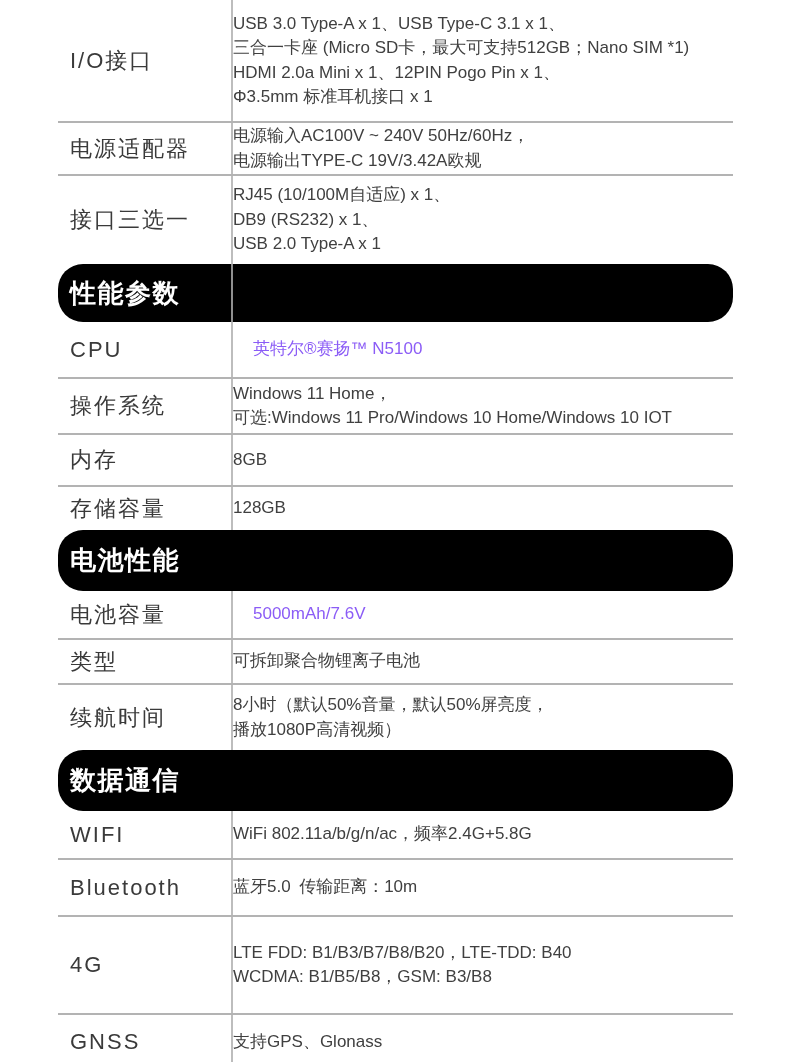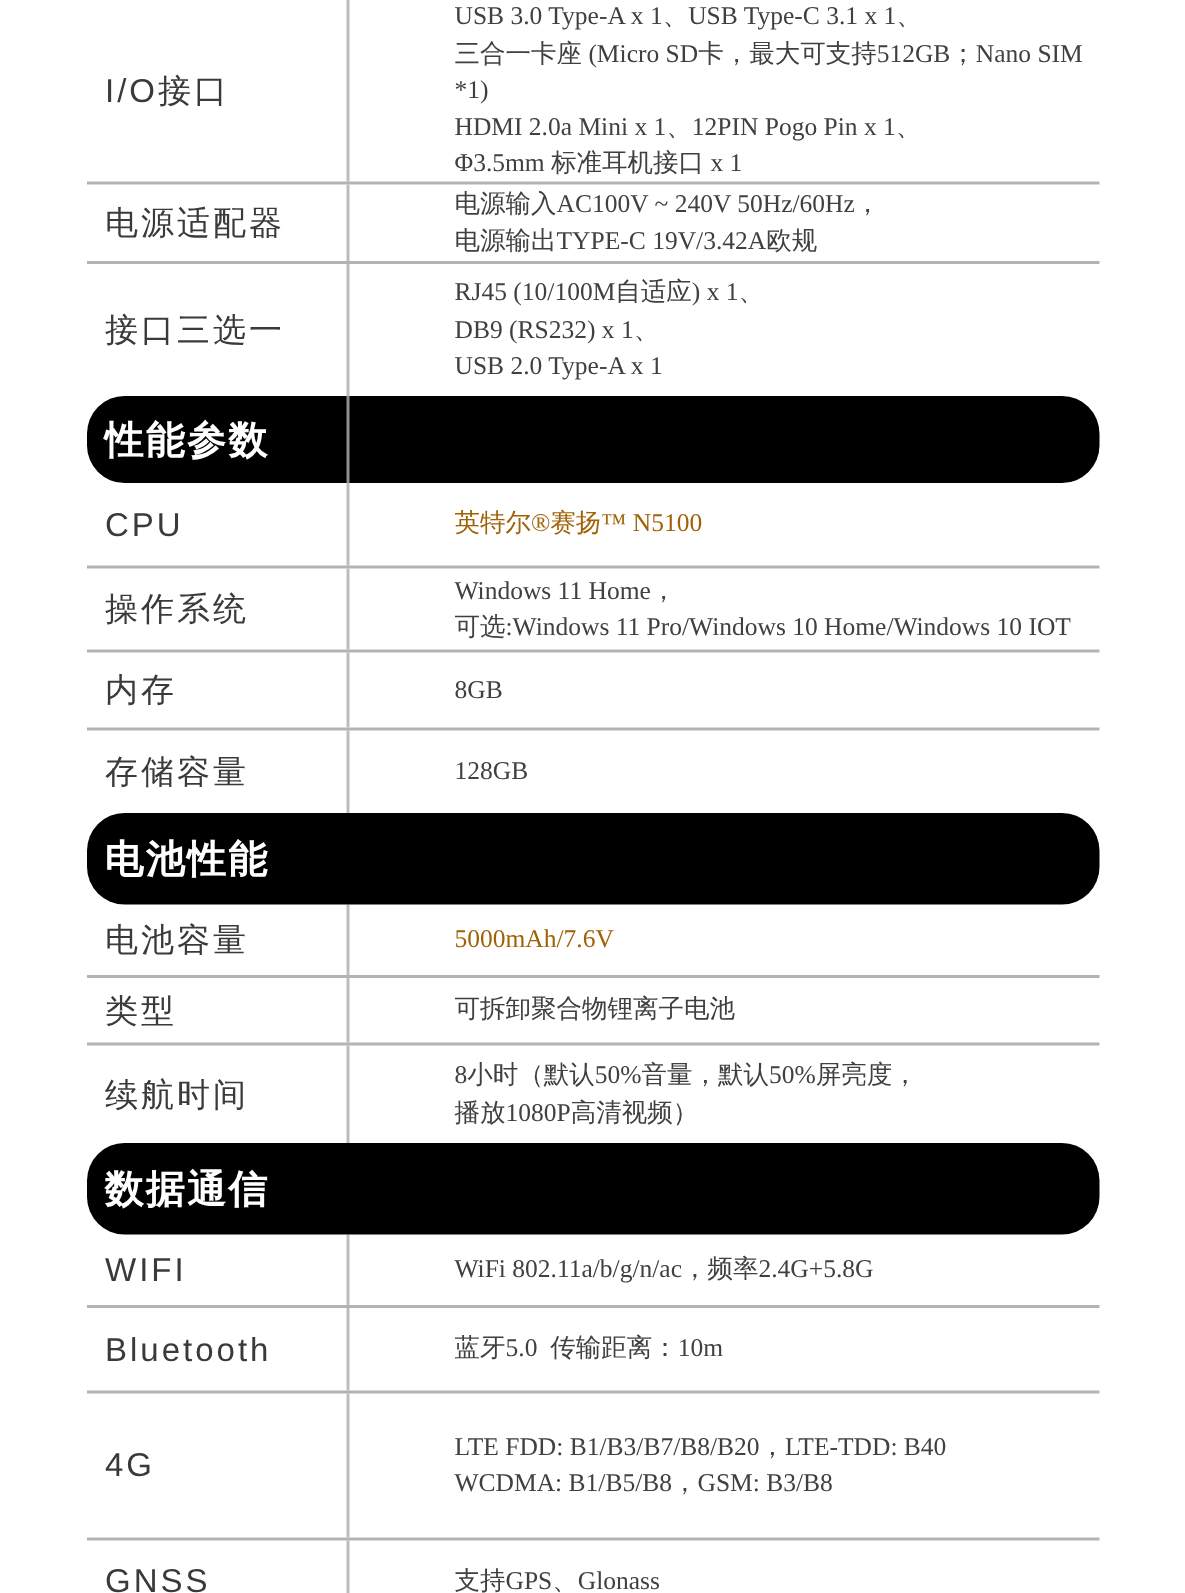--- a/index.html
+++ b/index.html
@@ -23,28 +23,26 @@
     display: flex; align-items: center;
     padding-left: 12px;
     font-size: 22px;
     letter-spacing: 2px;
     color: #3a3a3a;
     text-align: right;
   }
   .value {
     flex: 1 1 auto;
     display: flex; align-items: center;
-    padding-left: 70px;
     font-size: 17px;
     line-height: 24.5px;
     color: #404040;
     white-space: pre-line;
-    font-family: Liberation Serif, serif;
   }
-  .accent { color: #a16207; }
+  .accent { color: #8b5cf6; margin-left: 20px; }
   .header {
     background: #000000;
     color: #ffffff;
     align-items: center;
     position: relative;
     border-radius: 25px;
   }
   .header .header-text {
     padding-left: 12px;
     font-size: 26px;
@@ -98,21 +96,21 @@
     <div class="label">操作系统</div>
     <div class="value">Windows 11 Home，
 可选:Windows 11 Pro/Windows 10 Home/Windows 10 IOT</div>
   </div>
 
   <div class="row bt" style="height:52px">
     <div class="label">内存</div>
     <div class="value">8GB</div>
   </div>
 
-  <div class="row bt" style="height:57px">
+  <div class="row bt" style="height:45px">
     <div class="label">存储容量</div>
     <div class="value">128GB</div>
   </div>
 
   <div class="row header" style="height:61px">
     <span class="header-text">电池性能</span>
   </div>
 
   <div class="row" style="height:47px">
     <div class="label">电池容量</div>

